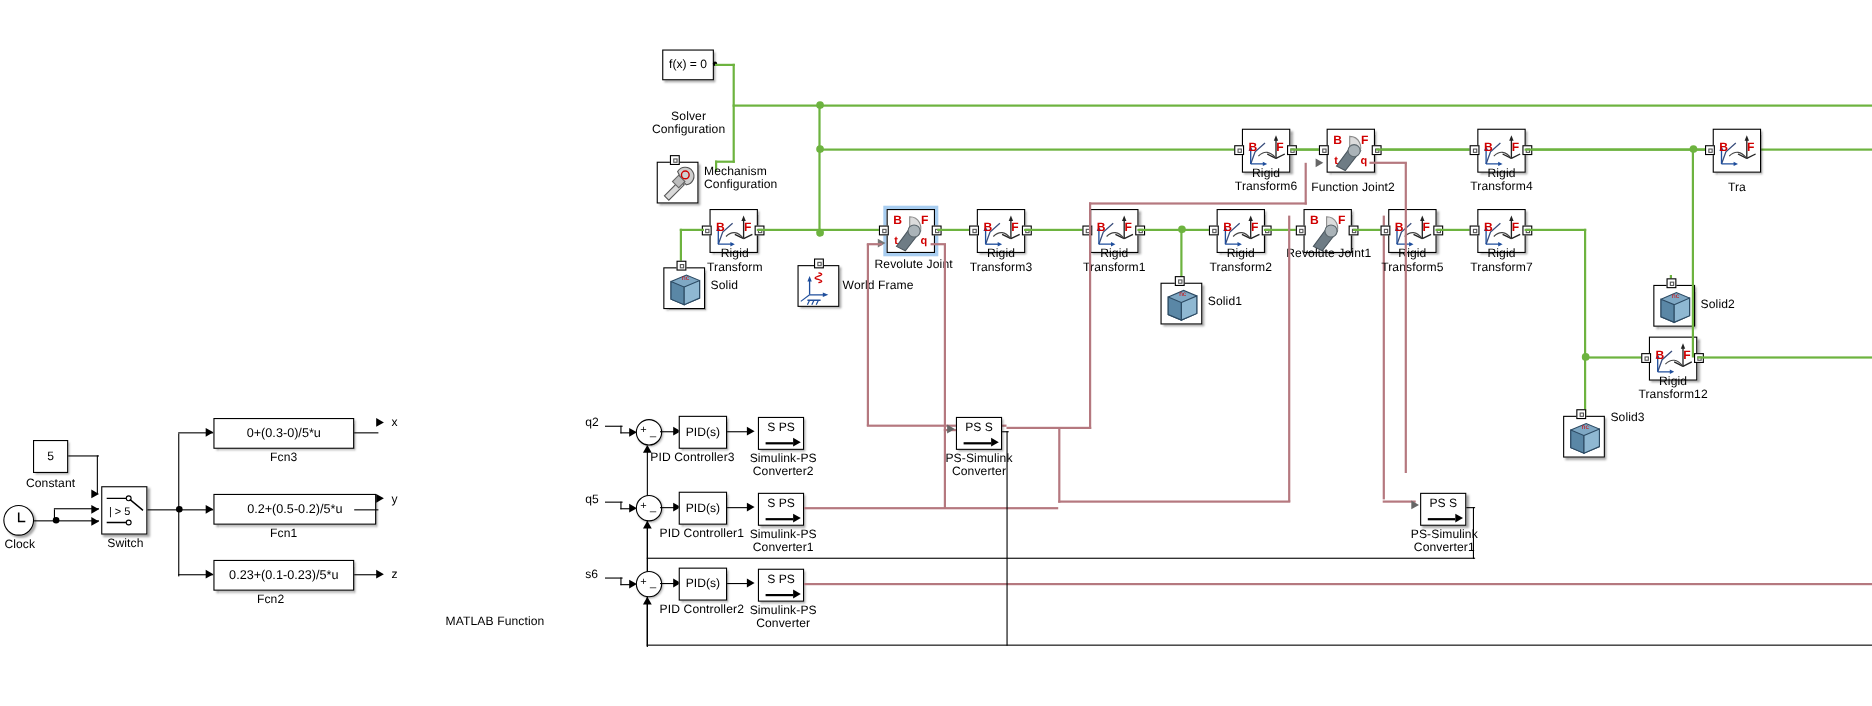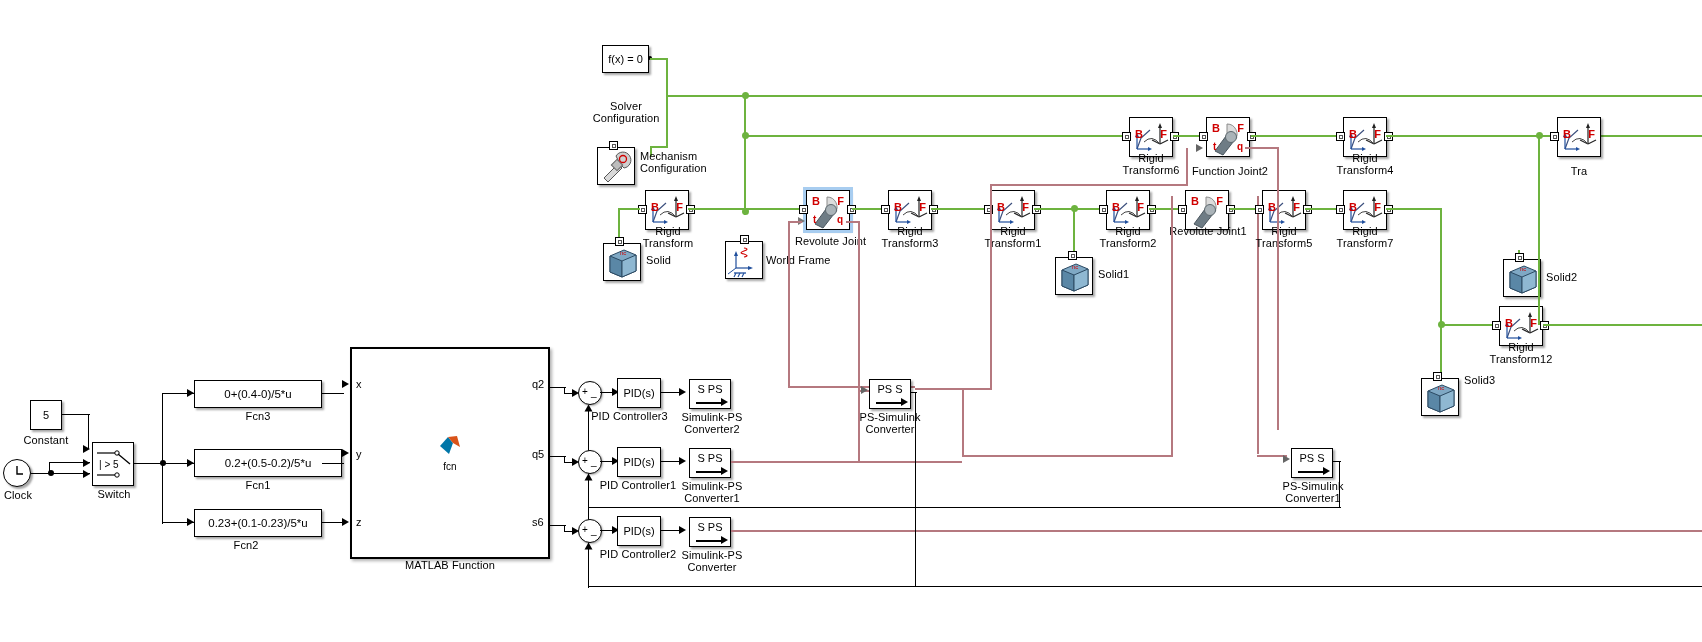--- a/index.html
+++ b/index.html
@@ -521,50 +521,41 @@
   <div class="w wh" style="left:134px;top:463px;width:60px;height:1.4px;"></div>
   <div class="dotk" style="left:160px;top:460px;"></div>
   <div class="w wv" style="left:162px;top:394px;height:130px;width:1.4px;"></div>
   <div class="w wh" style="left:162px;top:393px;width:32px;height:1.4px;"></div>
   <div class="w wh" style="left:162px;top:522px;width:32px;height:1.4px;"></div>
   <div class="ah" style="left:187px;top:389px;"></div>
   <div class="ah" style="left:187px;top:459px;"></div>
   <div class="ah" style="left:187px;top:518px;"></div>
 
   <div class="fcnbox" style="left:194px;top:380px;width:128px;height:28px;">
-    <span>0+(0.4-0)/5*u</span>
+    <span>0+(0.3-0)/5*u</span>
   </div>
   <div class="lbl" style="left:228px;top:410px;width:60px;">Fcn3</div>
 
   <div class="fcnbox" style="left:194px;top:449px;width:148px;height:28px;">
     <span>0.2+(0.5-0.2)/5*u</span>
   </div>
   <div class="lbl" style="left:228px;top:479px;width:60px;">Fcn1</div>
 
   <div class="fcnbox" style="left:194px;top:509px;width:128px;height:28px;">
     <span>0.23+(0.1-0.23)/5*u</span>
   </div>
   <div class="lbl" style="left:216px;top:539px;width:60px;">Fcn2</div>
 
   <div class="w wh" style="left:322px;top:393px;width:22px;height:1.4px;"></div>
   <div class="ah" style="left:342px;top:380px;"></div>
   <div class="w wh" style="left:322px;top:463px;width:22px;height:1.4px;"></div>
   <div class="ah" style="left:342px;top:449px;"></div>
   <div class="w wh" style="left:322px;top:522px;width:22px;height:1.4px;"></div>
   <div class="ah" style="left:342px;top:518px;"></div>
 
-  <div class="mlfn" style="left:350px;top:347px;width:200px;height:212px;">
-    <div style="position:absolute;left:50%;top:50%;transform:translate(-50%,-50%);text-align:center;">
-      <svg width="26" height="22" viewBox="0 0 26 22">
-        <path d="M3 12 L11 3 L16 9 L12 20 Z" fill="#0076a8"></path>
-        <path d="M11 3 L20 2 L23 13 L16 9 Z" fill="#d95319"></path>
-      </svg>
-      <div style="font-size:10px;margin-top:1px;">fcn</div>
-    </div>
-  </div>
   <div class="portlab" style="left:356px;top:378px;">x</div>
   <div class="portlab" style="left:356px;top:448px;">y</div>
   <div class="portlab" style="left:356px;top:516px;">z</div>
   <div class="portlab" style="left:532px;top:378px;">q2</div>
   <div class="portlab" style="left:532px;top:448px;">q5</div>
   <div class="portlab" style="left:532px;top:516px;">s6</div>
   <div class="lbl" style="left:400px;top:559px;width:100px;">MATLAB Function</div>
 
   <div class="w wh" style="left:550px;top:387px;width:16px;height:1.4px;"></div>
   <div class="w wv" style="left:564px;top:387px;height:7px;width:1.4px;"></div>

